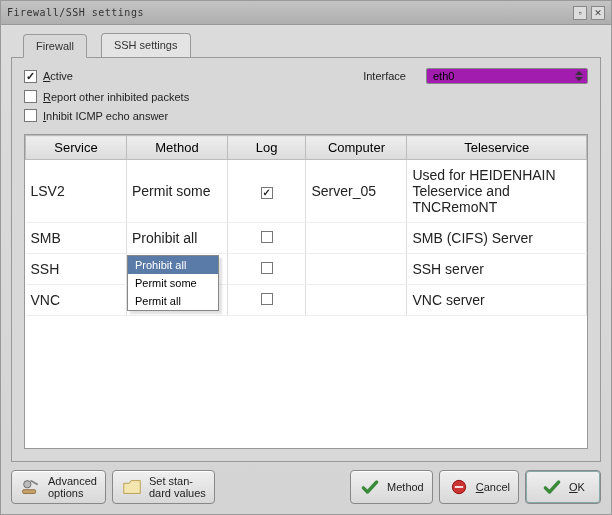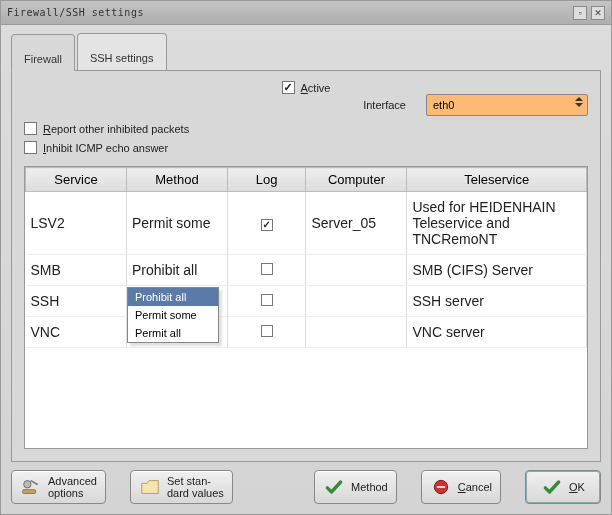--- a/index.html
+++ b/index.html
@@ -7,53 +7,53 @@
 
 .window { width: 612px; height: 515px; background: linear-gradient(#dcdcdc,#d4d4d4); border: 1px solid #999; display: flex; flex-direction: column; }
 
 .titlebar { height: 24px; background: linear-gradient(#c4c4c4,#aeaeae); display: flex; align-items: center; padding: 0 6px; border-bottom: 1px solid #999; }
 .titlebar .title { flex: 1; font-family: "Lucida Console", monospace; font-size: 10px; color: #333; letter-spacing: 0.5px; }
 .titlebar .winbtn { width: 14px; height: 14px; margin-left: 4px; border: 1px solid #888; background: #ddd; display: flex; align-items: center; justify-content: center; font-size: 9px; color: #444; cursor: pointer; }
 
 .content { flex: 1; padding: 8px 10px 10px 10px; display: flex; flex-direction: column; }
 
 .tabrow { display: flex; position: relative; z-index: 2; }
-.tab { padding: 18px 12px 5px 12px; border: 1px solid #999; border-bottom: none; background: #e4e4e4; border-radius: 4px 4px 0 0; margin-right: 2px; cursor: pointer; color: #333; }
+.tab { padding: 5px 12px 5px 12px; border: 1px solid #999; border-bottom: none; background: #e4e4e4; border-radius: 4px 4px 0 0; margin-right: 2px; cursor: pointer; color: #333; margin-left: 12px; }
 .tab.active { background: #d8d8d8; font-weight: normal; position: relative; top: 1px; border-bottom: 1px solid #d8d8d8; }
 
 .panel { flex: 1; border: 1px solid #999; background: #d8d8d8; display: flex; flex-direction: column; padding: 10px 12px 12px 12px; position: relative; top: 0; }
 
-.toprow { display: flex; align-items: center; margin-bottom: 6px; flex-direction: column; }
+.toprow { display: flex; align-items: center; margin-bottom: 6px; }
 .checkline { display: flex; align-items: center; margin-bottom: 6px; }
 .chk { width: 13px; height: 13px; border: 1px solid #777; background: #fff; margin-right: 6px; display: flex; align-items: center; justify-content: center; cursor: pointer; }
 .chk.checked::after { content: "✓"; font-size: 11px; line-height: 11px; color: #222; font-weight: bold; }
 .chk-label { color: #222; }
 .chk-label .accel { text-decoration: underline; }
 
 .iface { margin-left: auto; display: flex; align-items: center; gap: 20px; }
 .iface-label { color: #222; }
-.combo { width: 162px; height: 22px; border: 1px solid #888; background: #fdba74; display: flex; align-items: center; padding: 0 6px; position: relative; cursor: pointer; border-radius: 2px; }
+.combo { width: 162px; height: 16px; border: 1px solid #888; background: #a21caf; display: flex; align-items: center; padding: 0 6px; position: relative; cursor: pointer; border-radius: 2px; }
 .combo .arrow { position: absolute; right: 4px; top: 2px; display: flex; flex-direction: column; gap: 2px; }
 .combo .arrow span { width: 0; height: 0; border-left: 4px solid transparent; border-right: 4px solid transparent; }
 .combo .arrow .up { border-bottom: 4px solid #333; }
 .combo .arrow .down { border-top: 4px solid #333; }
 
 .tablewrap { flex: 1; border: 1px solid #999; background: #fff; margin-top: 6px; overflow: visible; position: relative; }
 table { width: 100%; border-collapse: collapse; table-layout: fixed; }
 th { background: linear-gradient(#eee,#dcdcdc); border: 1px solid #bbb; font-weight: normal; font-size: 13px; padding: 4px 2px; text-align: center; }
 td { border-right: 1px solid #ddd; border-bottom: 1px solid #eee; padding: 7px 5px; vertical-align: middle; font-size: 14px; color: #222; }
 td.center { text-align: center; }
 .rowchk { width: 12px; height: 12px; border: 1px solid #777; background: #fff; display: inline-flex; align-items: center; justify-content: center; cursor: pointer; }
 .rowchk.checked::after { content: "✓"; font-size: 10px; color: #222; font-weight: bold; }
 
 .dropdown { position: absolute; left: 102px; top: 120px; width: 92px; border: 1px solid #888; background: #fff; box-shadow: 3px 3px 2px rgba(0,0,0,0.12); z-index: 10; }
 .dropdown div { padding: 3px 7px; font-size: 11px; cursor: pointer; }
 .dropdown div.sel { background: #5a7aa8; color: #fff; }
 
-.buttonbar { display: flex; padding-top: 8px; gap: 24px; }
+.buttonbar { display: flex; padding-top: 8px; gap: 6px; }
 .btn { border: 1px solid #888; background: linear-gradient(#f0f0f0,#d8d8d8); border-radius: 4px; padding: 4px 8px; display: flex; align-items: center; gap: 6px; cursor: pointer; min-height: 30px; box-shadow: inset 0 1px 0 #fff; }
 .btn .lbl { font-size: 11px; color: #222; line-height: 1.1; }
 .btn .accel { text-decoration: underline; }
 .spacer { flex: 1; }
 .btn.ok { min-width: 76px; justify-content: center; box-shadow: 0 0 0 1px #8aa inset, inset 0 1px 0 #fff; }
 
 .icon { width: 22px; height: 22px; display: inline-flex; align-items: center; justify-content: center; }
 </style>
 </head>
 <body>

